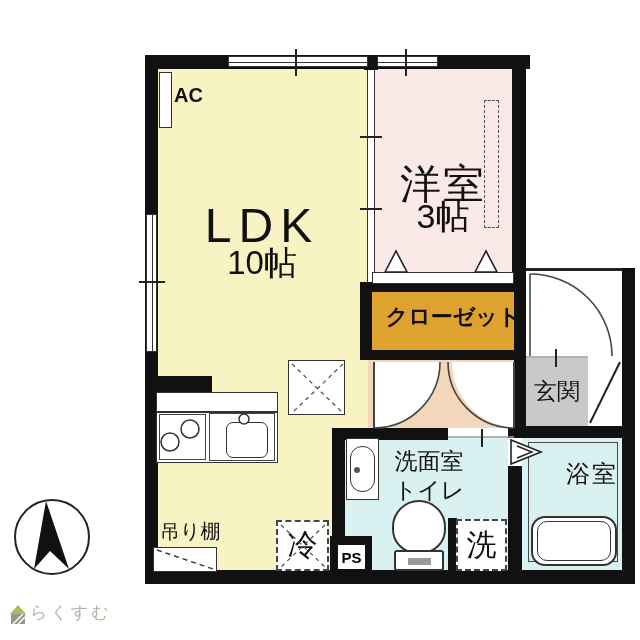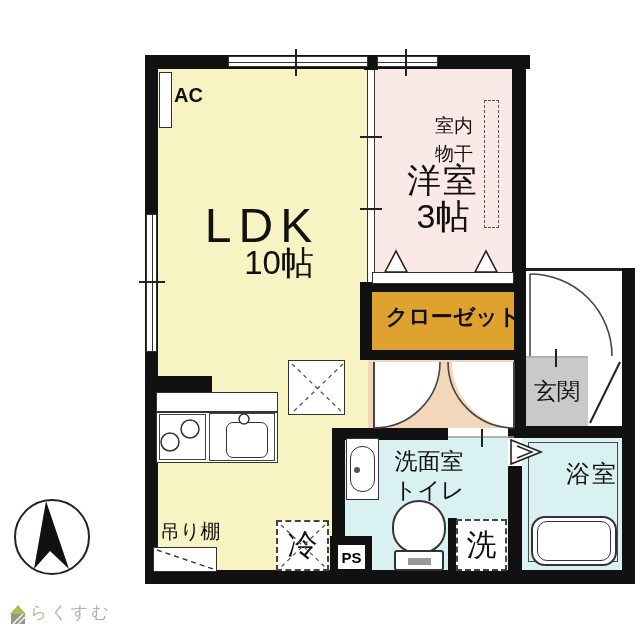--- a/index.html
+++ b/index.html
@@ -97,27 +97,23 @@
   <div class="abs" style="left:392px;top:500px;width:54px;height:54px;background:#fff;border:2px solid #333;border-radius:50% 50% 46% 46%;"></div>
   <div class="abs" style="left:394px;top:550px;width:50px;height:21px;background:#fff;border:2px solid #333;border-radius:3px;"></div>
   <div class="abs" style="left:408px;top:558px;width:23px;height:7px;background:#999;"></div>
 
   <div class="abs" style="left:531px;top:516px;width:86px;height:50px;background:#fff;border:2px solid #333;border-radius:14px;"></div>
   <div class="abs" style="left:537px;top:521px;width:74px;height:40px;border:1.5px solid #333;border-radius:10px;"></div>
 
   <div class="label" style="left:156px;top:200px;width:212px;font-size:48px;letter-spacing:7px;">
     <span>LDK</span>
   </div>
-  <div class="label" style="left:156px;top:245px;width:212px;font-size:33px;margin-left:17px;">10帖</div>
+  <div class="label" style="left:156px;top:245px;width:212px;font-size:33px;">10帖</div>
 
-  <div class="label" style="left:416px;top:112px;width:76px;font-size:19px;line-height:1.45;">
-    <div>室内</div>
-    <div>物干</div>
-  </div>
-  <div class="label" style="left:374px;top:162px;width:138px;font-size:34px;letter-spacing:2px;">洋室</div>
+  <div class="label" style="left:374px;top:162px;width:138px;font-size:41px;letter-spacing:2px;">洋室</div>
   <div class="label" style="left:374px;top:198px;width:138px;font-size:34px;">3帖</div>
 
   <div class="label" style="left:360px;top:305px;width:186px;font-size:22px;font-weight:600;">クローゼット</div>
 
   <div class="label" style="left:526px;top:379px;width:62px;font-size:23px;">玄関</div>
 
   <div class="label" style="left:350px;top:447px;width:158px;font-size:23px;line-height:1.25;">
     <div>洗面室</div>
     <div>トイレ</div>
   </div>

